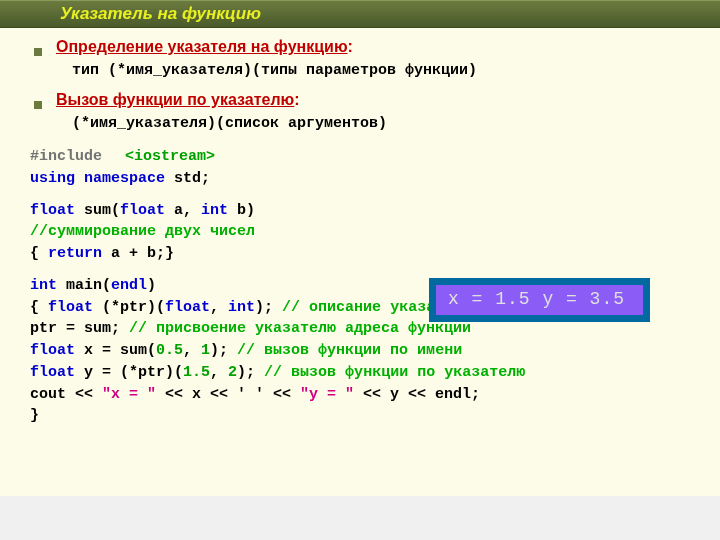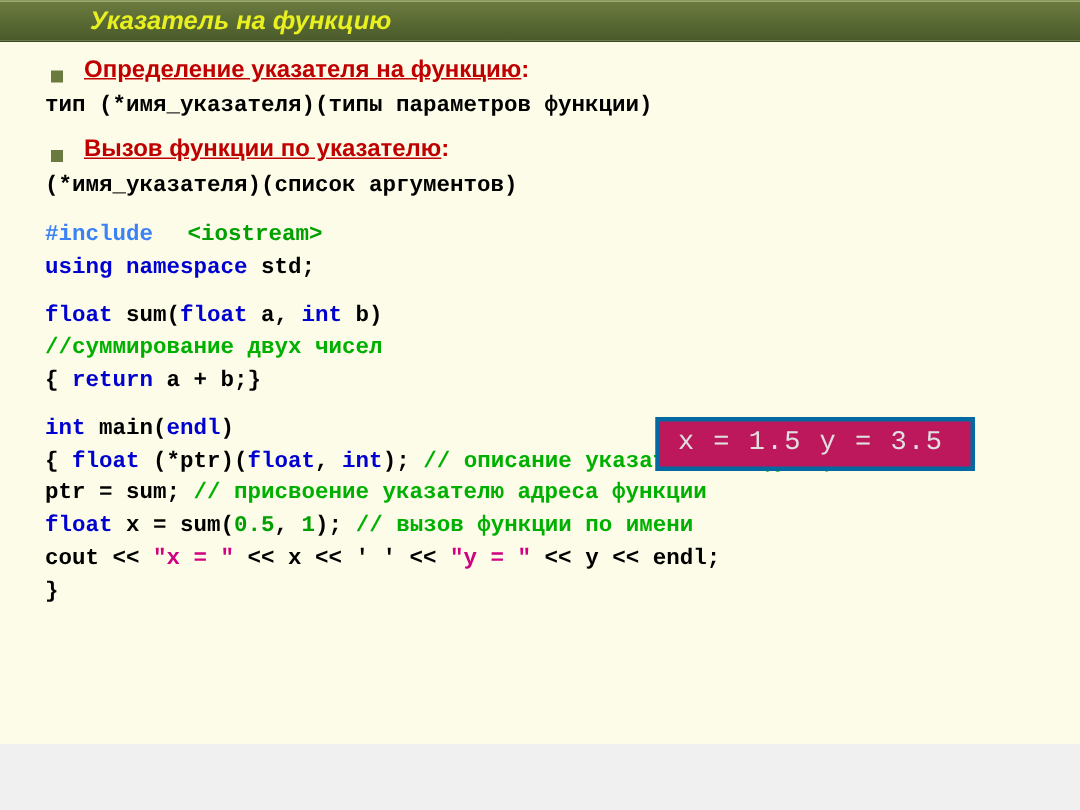--- a/index.html
+++ b/index.html
@@ -53,42 +53,43 @@
     font-weight: bold;
     text-decoration: underline;
     font-size: 16px;
   }
   .colon { color: #c00000; font-weight: bold; font-size: 16px; }
   .syntax-line {
     font-family: "Courier New", monospace;
     font-weight: bold;
     font-size: 15px;
     color: #000;
+    margin-left: 42px;
     margin-bottom: 12px;
   }
   .code-block {
     font-family: "Courier New", monospace;
     font-weight: bold;
     font-size: 15px;
     line-height: 1.45;
     margin-top: 14px;
   }
   .kw-blue { color: #0000d0; }
-  .kw-purple { color: #3b82f6; }
+  .kw-purple { color: #737373; }
   .angle { color: #00a000; margin-left: 14px; }
   .comment { color: #00b000; }
   .str { color: #d00080; }
   .num { color: #00a000; text-align: center; }
   .console-snip {
     position: absolute;
     right: 70px;
     top: 278px;
-    background: #be185d;
+    background: #8b5cf6;
     color: #e0e0e0;
-    border: 3px solid #0369a1;
+    border: 7px solid #0369a1;
     font-family: "Courier New", monospace;
     font-size: 18px;
     padding: 4px 18px 6px 12px;
     letter-spacing: 1px;
   }
 </style>
 </head>
 <body>
 
 <div class="slide">
@@ -117,20 +118,21 @@
       <div><span class="kw-blue">using</span> <span class="kw-blue">namespace</span><span> std;</span></div>
       <div style="height:10px"></div>
       <div><span class="kw-blue">float</span><span> sum(</span><span class="kw-blue">float</span><span> a, </span><span class="kw-blue">int</span><span> b)</span></div>
       <div><span class="comment">//суммирование двух  чисел</span></div>
       <div><span>{  </span><span class="kw-blue">return</span><span> a + b;}</span></div>
       <div style="height:10px"></div>
       <div><span class="kw-blue">int</span><span> main(</span><span class="kw-blue">endl</span><span>)</span></div>
       <div><span>{ </span><span class="kw-blue">float</span><span> (*ptr)(</span><span class="kw-blue">float</span><span>, </span><span class="kw-blue">int</span><span>);   </span><span class="comment">// описание указателя на функцию</span></div>
       <div><span>  ptr = sum;             </span><span class="comment">// присвоение указателю адреса функции</span></div>
       <div><span>  </span><span class="kw-blue">float</span><span> x = sum(</span><span class="num">0.5</span><span>, </span><span class="num">1</span><span>);      </span><span class="comment">// вызов функции по имени</span></div>
+      <div><span>  </span><span class="kw-blue">float</span><span> y = (*ptr)(</span><span class="num">1.5</span><span>, </span><span class="num">2</span><span>);   </span><span class="comment">// вызов функции по указателю</span></div>
       <div><span>  cout &lt;&lt; </span><span class="str">"x = "</span><span> &lt;&lt; x &lt;&lt; ' ' &lt;&lt; </span><span class="str">"y = "</span><span> &lt;&lt; y &lt;&lt; endl;</span></div>
       <div><span>}</span></div>
     </div>
 
   </div>
 
   <div class="console-snip">x = 1.5 y = 3.5</div>
 </div>
 
 </body></html>

